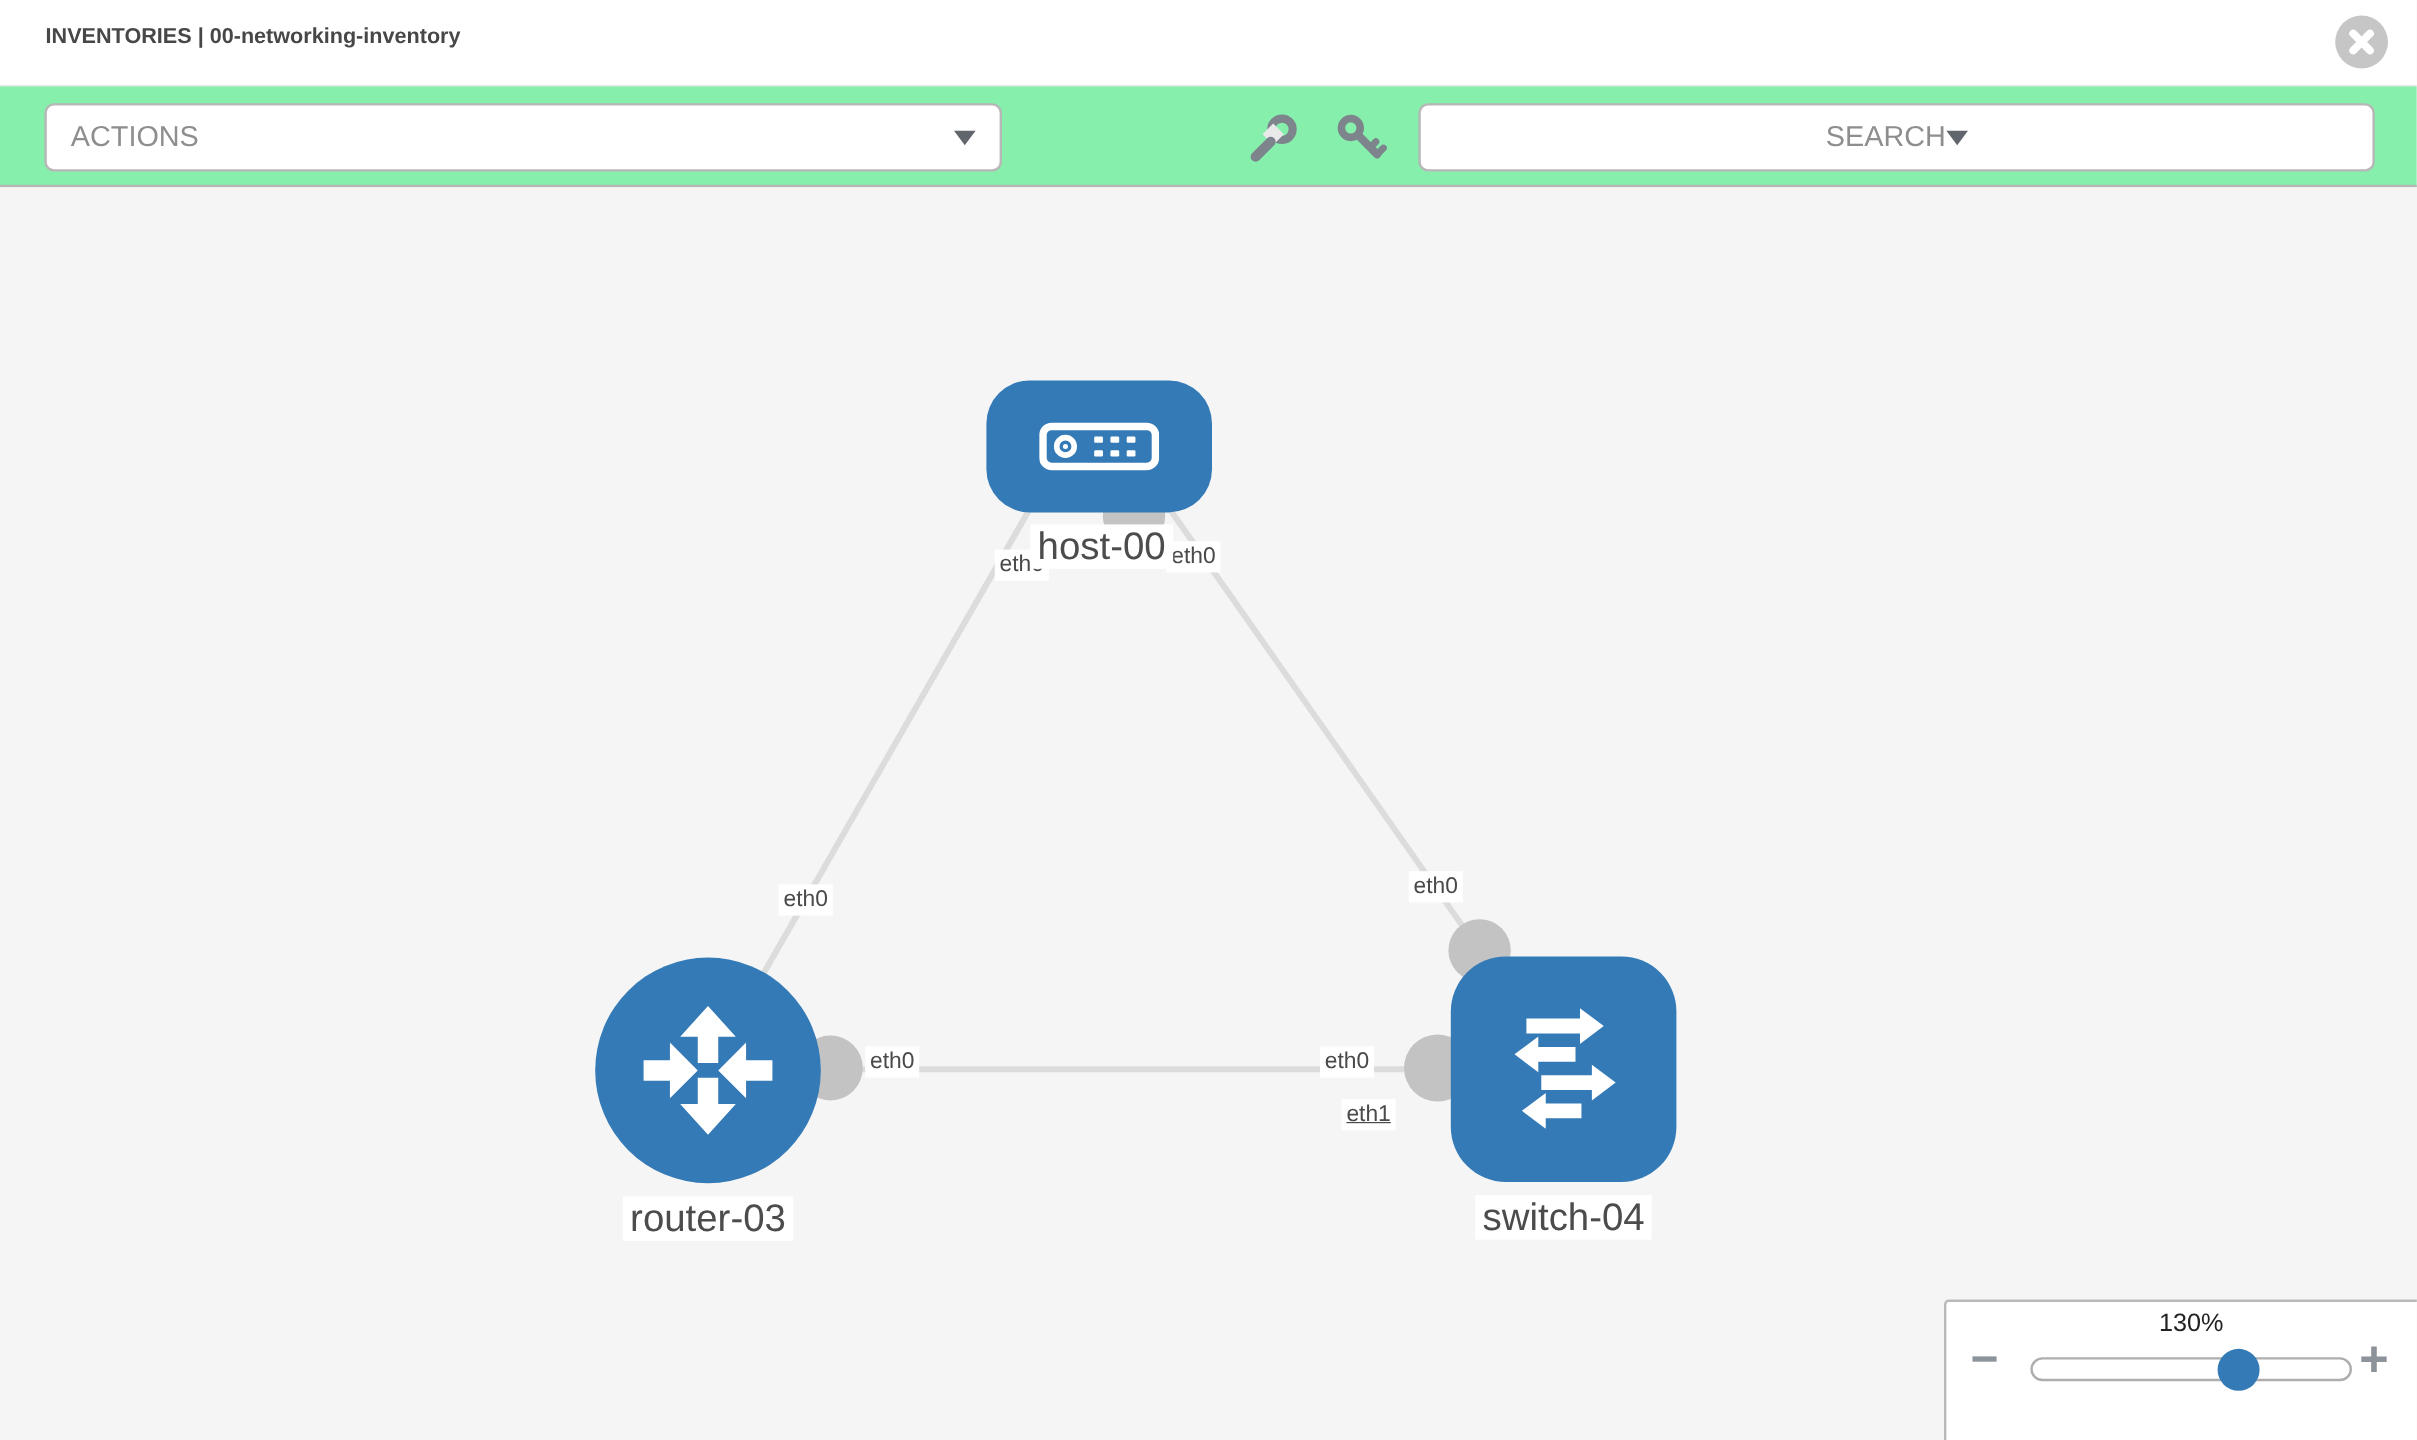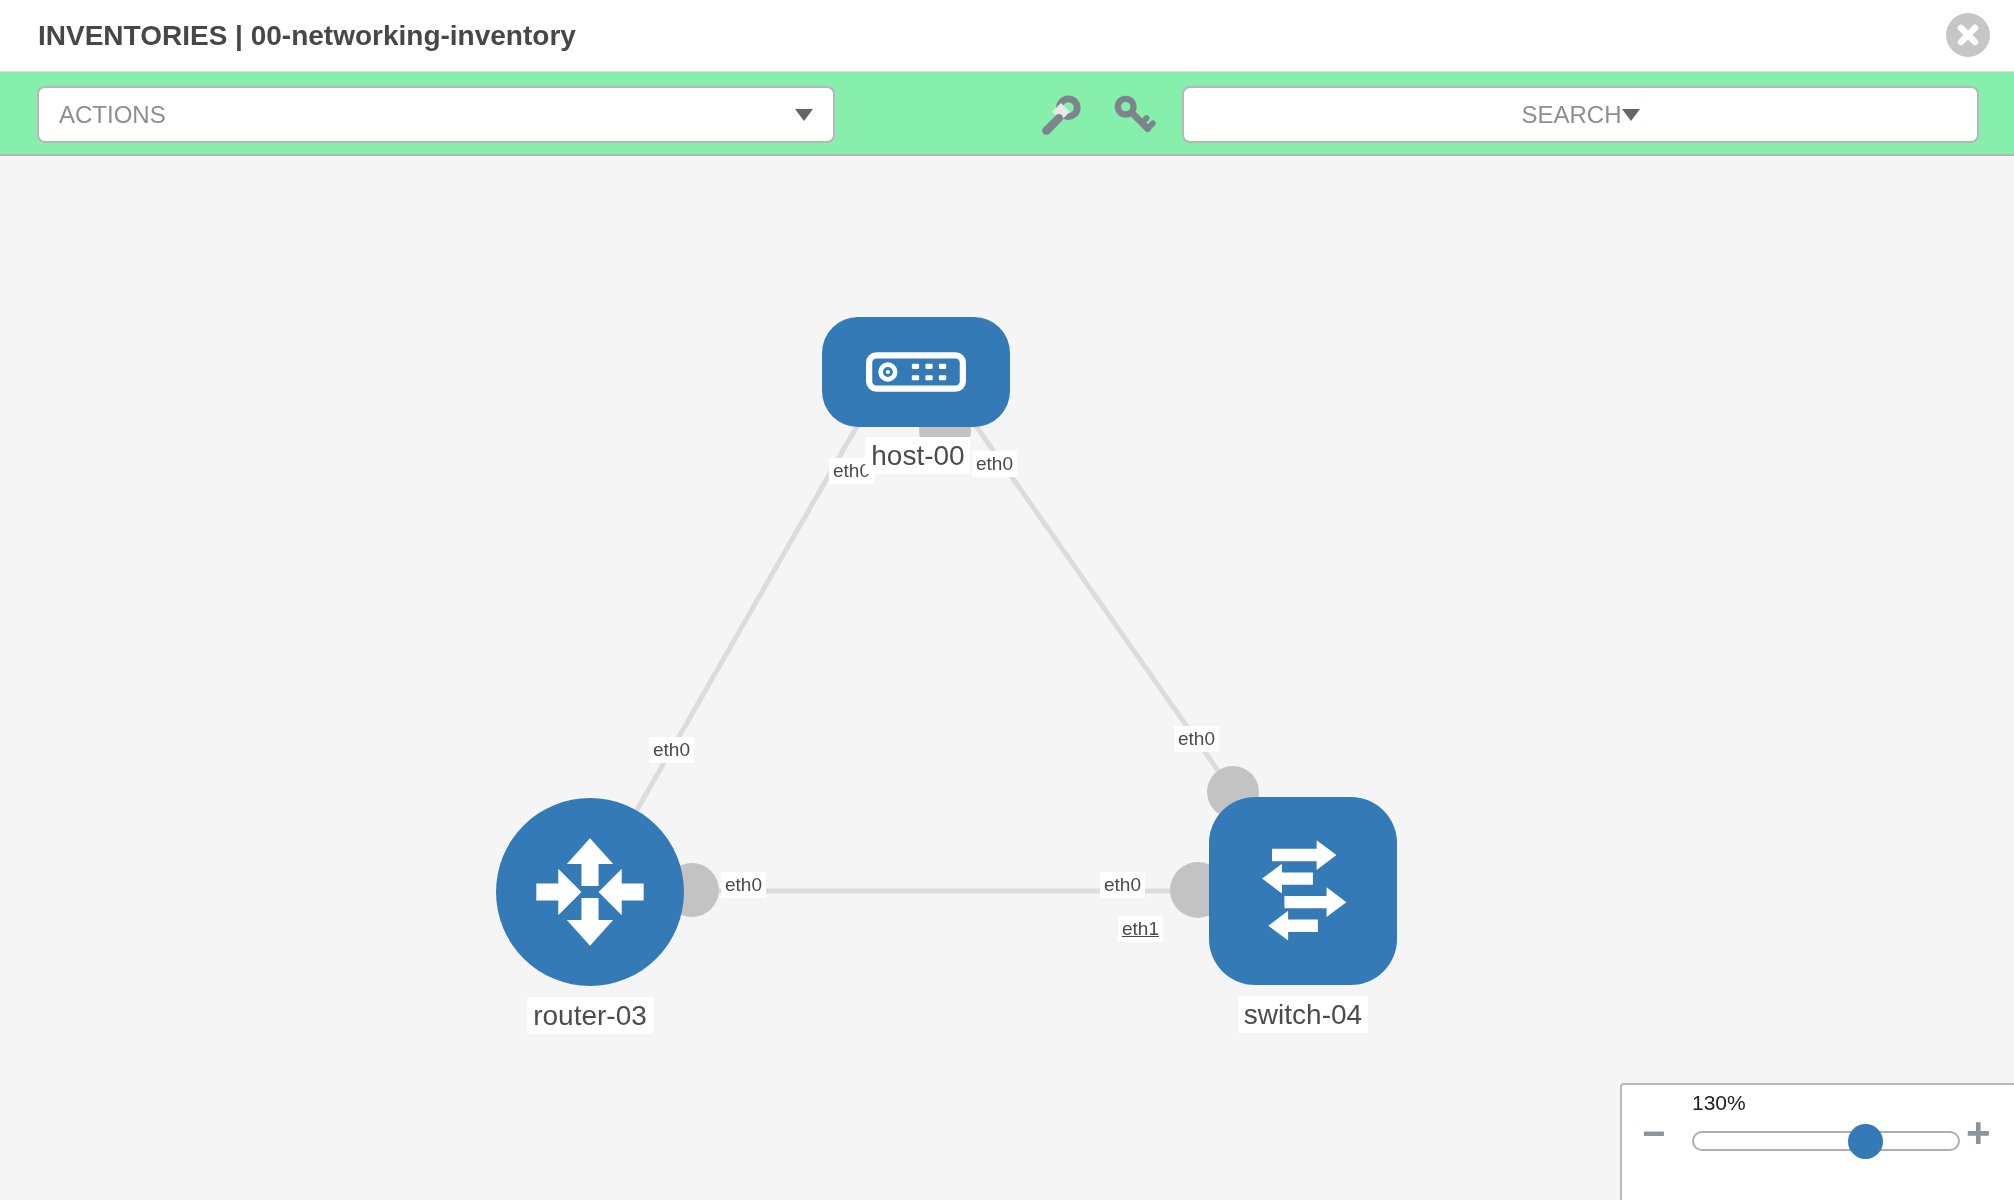--- a/index.html
+++ b/index.html
@@ -7,21 +7,21 @@
     width:2014px;height:1200px;overflow:hidden;background:#f5f5f5;
     font-family:"Liberation Sans","DejaVu Sans",sans-serif;
     position:relative;
   }
   
   .header{
     position:absolute;left:0;top:0;width:2014px;height:71px;background:#ffffff;
     border-bottom:1px solid #e2e2e2;
   }
   .header-title{
-    position:absolute;left:38px;top:20px;font-size:28px;font-weight:700;color:#474747;
+    position:absolute;left:38px;top:20px;font-size:18px;font-weight:700;color:#474747;
   }
   .close-btn{
     position:absolute;right:24px;top:13px;width:44px;height:44px;cursor:pointer;
     background:#c6c6c6;border-radius:50%;
   }
   .close-btn svg{position:absolute;left:0;top:0;}
   
   .toolbar{
     position:absolute;left:0;top:72px;width:2014px;height:84px;background:#86efac;
     border-bottom:2px solid #b5b5b5;box-sizing:border-box;
@@ -47,29 +47,29 @@
   .node{position:absolute;z-index:2;display:flex;align-items:center;justify-content:center;cursor:pointer;}
   .node-host{left:822px;top:161px;width:188px;height:110px;border-radius:36px;background:#337ab7;}
   .node-router{left:496px;top:642px;width:188px;height:188px;border-radius:50%;background:#337ab7;}
   .node-switch{left:1209px;top:641px;width:188px;height:188px;border-radius:46px;background:#337ab7;}
   .chip{
     position:absolute;z-index:3;background:#ffffff;color:#4a4a4a;
     font-size:19px;line-height:26px;padding:0 4px;white-space:nowrap;
   }
   .node-label{
     position:absolute;z-index:3;background:#ffffff;color:#4c4c4c;
-    font-size:28px;line-height:37px;padding:0 6px;white-space:nowrap;
+    font-size:32px;line-height:37px;padding:0 6px;white-space:nowrap;
     transform:translateX(-50%);
   }
   
   .zoom-panel{
     position:absolute;left:1620px;top:927px;width:400px;height:136px;z-index:4;
     background:#ffffff;border:2px solid #b9b9b9;border-radius:4px;box-sizing:border-box;
   }
-  .zoom-level{position:absolute;left:70px;top:6px;width:268px;text-align:left;
+  .zoom-level{position:absolute;left:70px;top:6px;width:268px;text-align:center;
     font-size:21px;color:#222222;}
   .zoom-minus,.zoom-plus{
     position:absolute;color:#8d939a;font-weight:700;cursor:pointer;user-select:none;
   }
   .zoom-minus{left:20px;top:26px;font-size:40px;}
   .zoom-plus{left:344px;top:24px;font-size:42px;}
   .zoom-track{
     position:absolute;left:70px;top:46px;width:268px;height:20px;background:#ffffff;
     border:2px solid #aeaeae;border-radius:11px;box-sizing:border-box;cursor:pointer;
   }

